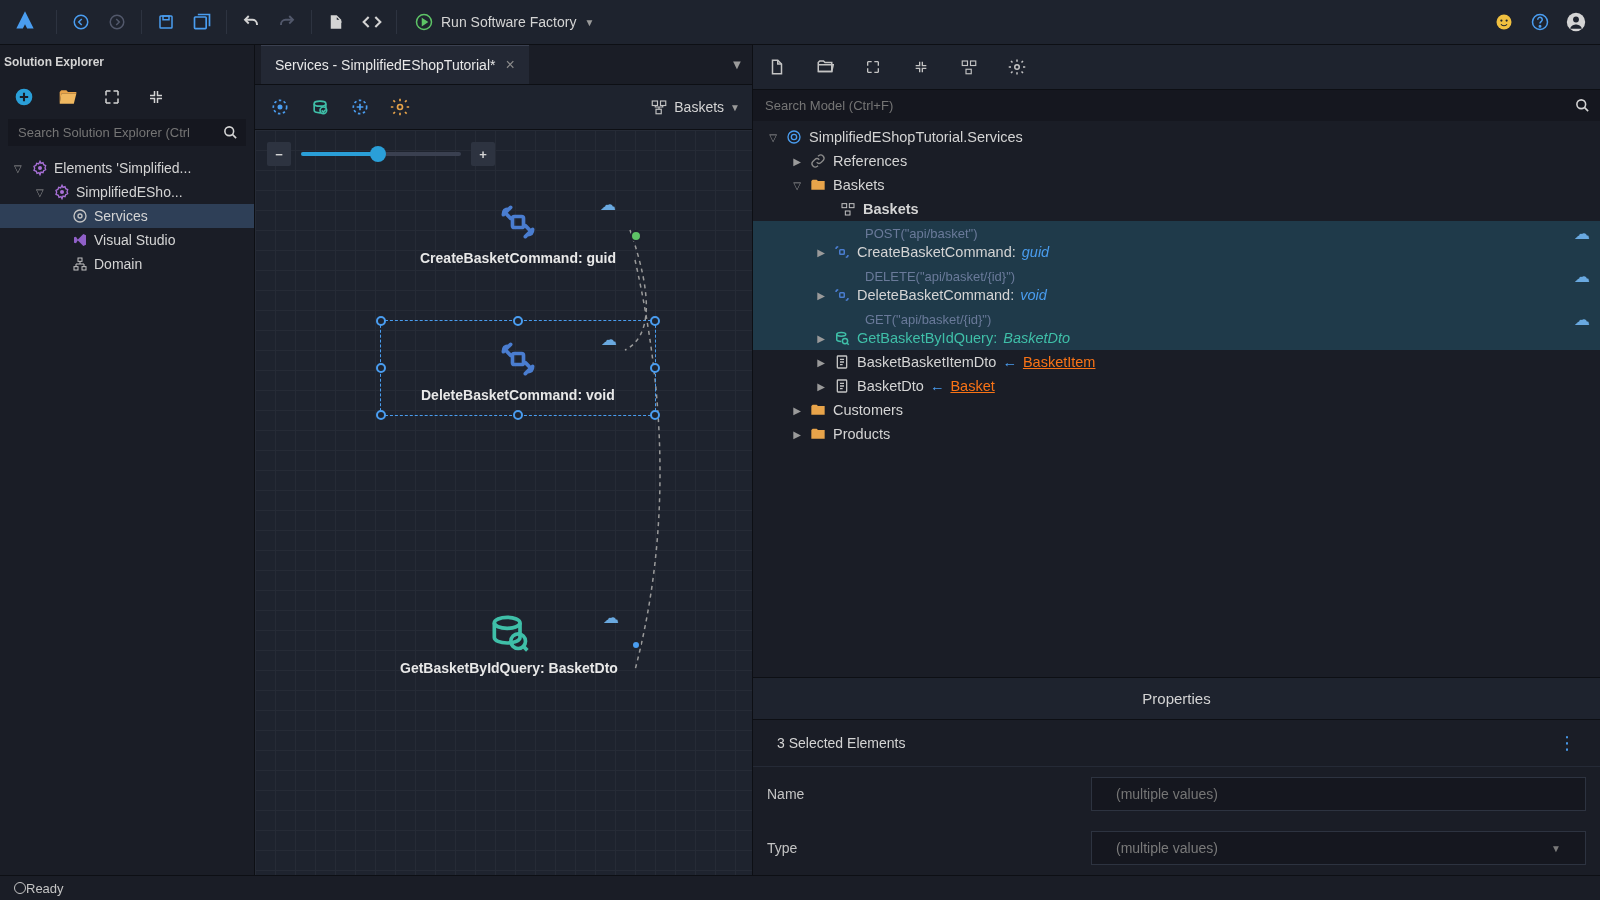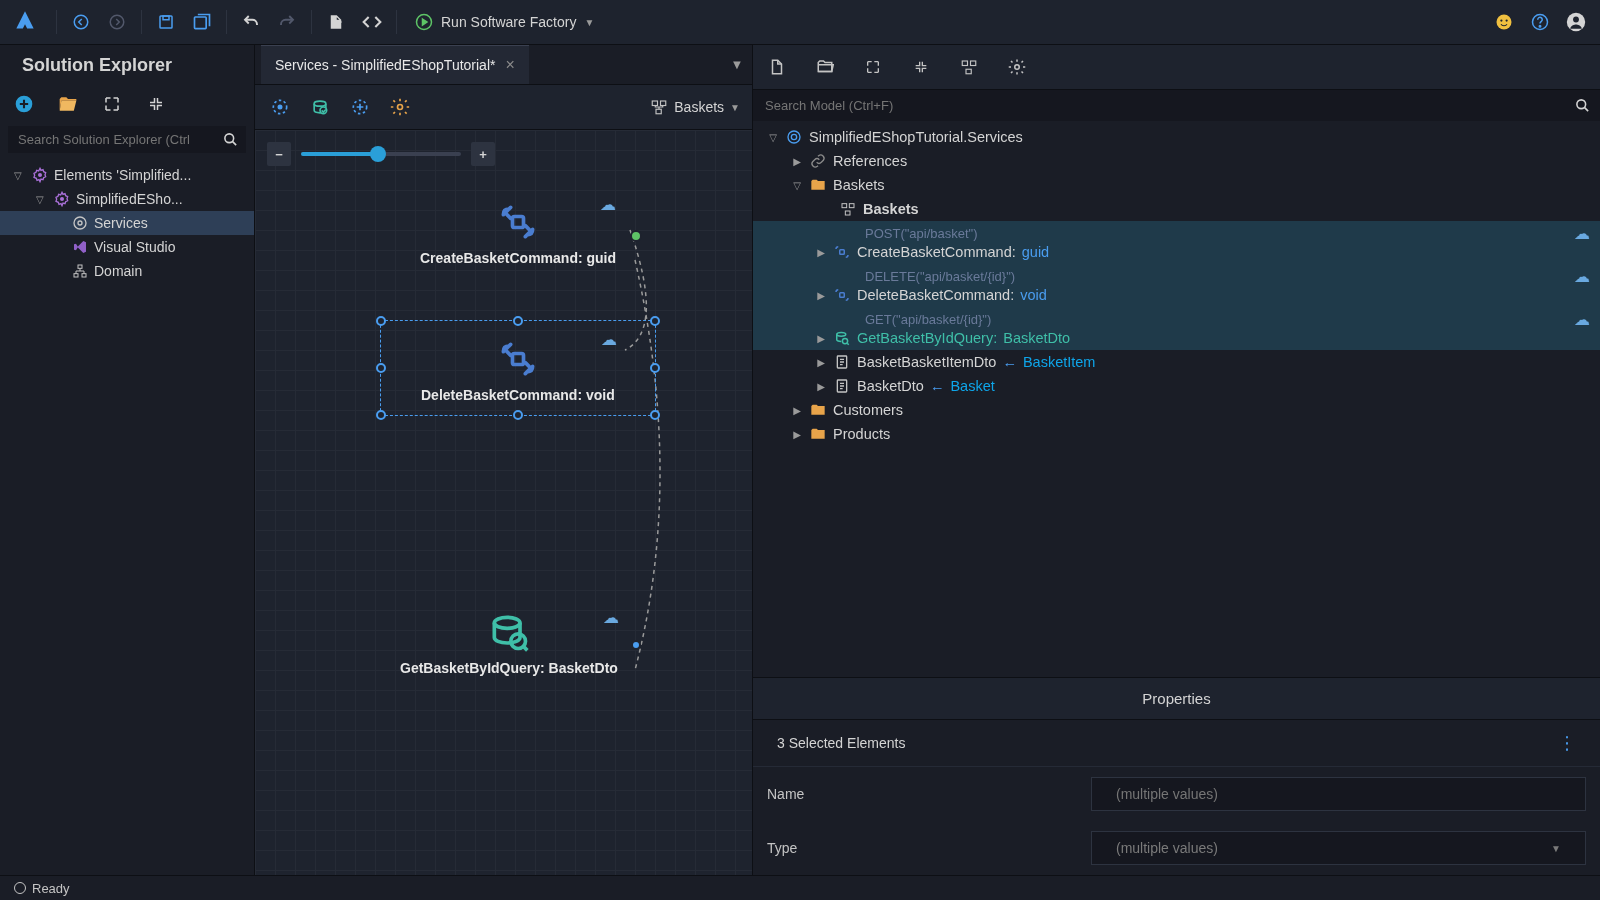--- a/index.html
+++ b/index.html
@@ -14,21 +14,21 @@
 .toolbar .sep { width:1px; height:24px; background:#2d3340; margin:0 4px; }
 .toolbar .run { display:flex; align-items:center; gap:8px; padding:0 10px; height:32px; cursor:pointer; color:#d4d4d4; font-size:14px; }
 .toolbar .run .play { color:#5ec466; }
 .toolbar .spacer { flex:1; }
 
 
 .main { display:flex; height:calc(100% - 45px - 25px); }
 
 
 .solx { width:255px; background:#1a1d26; border-right:1px solid #0d0f14; display:flex; flex-direction:column; }
-.solx .title { padding:10px 22px; font-weight:600; color:#d4d4d4; font-size:18px; }
+.solx .title { padding:10px 4px; font-weight:600; color:#d4d4d4; font-size:12px; }
 .solx .btnrow { display:flex; gap:24px; padding:8px 14px; }
 .solx .btnrow .ib { width:20px; height:20px; cursor:pointer; display:flex; align-items:center; justify-content:center; }
 .solx .search { display:flex; margin:4px 8px; }
 .solx .search input { flex:1; background:#15171f; border:none; color:#9a9a9a; padding:6px 10px; font-size:13px; outline:none; }
 .solx .search .sbtn { width:32px; background:#15171f; display:flex; align-items:center; justify-content:center; cursor:pointer; }
 .solx .tree { padding:6px 0; overflow:auto; }
 .solx .node { display:flex; align-items:center; gap:6px; padding:4px 10px; cursor:pointer; white-space:nowrap; font-size:14px; }
 .solx .node.sel { background:#2e3f57; }
 .solx .chev { width:12px; color:#9a9a9a; font-size:10px; }
 
@@ -74,40 +74,40 @@
 .right-bar .rb-btn { width:24px; height:24px; display:flex; align-items:center; justify-content:center; cursor:pointer; color:#c4c4c4; }
 .right .search { display:flex; margin:0; }
 .right .search input { flex:1; background:#15171f; border:none; color:#9a9a9a; padding:8px 12px; font-size:13px; outline:none; }
 .right .search .sbtn { width:36px; background:#15171f; display:flex; align-items:center; justify-content:center; cursor:pointer; }
 
 .model-tree { flex:1; overflow:auto; padding:4px 0; }
 .mrow { display:flex; align-items:center; gap:6px; padding:3px 10px; cursor:pointer; font-size:14.5px; }
 .mrow.hl { background:#1f3a4a; }
 .mrow .chev { width:12px; color:#9a9a9a; font-size:10px; text-align:center; }
 .mrow .mname { color:#d4d4d4; }
-.mrow .mtype { color:#4a9df0; }
+.mrow .mtype { color:#4a9df0;font-style:italic; }
 .mrow .mtype.teal { color:#3fbfa8; }
 .mrow .route { color:#6a7a9a; font-size:13px; font-style:normal; }
-.mrow .link { color:#0ea5e9; }
+.mrow .link { color:#f97316;text-decoration:underline; }
 .mrow .arrow { color:#4a9df0; }
 .mrow .api-badge { margin-left:auto; color:#6aa9e0; font-size:16px; }
 .mic { width:18px; height:18px; display:inline-flex; align-items:center; justify-content:center; }
 
 
 .props { border-top:1px solid #0d0f14; background:#1a1d26; }
 .props .ptitle { text-align:center; padding:12px; font-size:15px; color:#d4d4d4; background:#1e232e; border-bottom:1px solid #0d0f14; }
 .props .psub { display:flex; align-items:center; padding:12px 24px; font-size:14px; border-bottom:1px solid #252a36; }
 .props .psub .dots { margin-left:auto; color:#4a9df0; cursor:pointer; font-size:18px; }
 .props .prow { display:flex; align-items:center; padding:10px 14px; gap:14px; }
 .props .prow .plabel { width:310px; color:#c4c4c4; font-size:14px; }
 .props .prow input, .props .prow .sel { flex:1; background:#15171f; border:1px solid #2d3340; color:#7a7a7a; padding:8px 24px; font-size:14px; outline:none; }
 .props .prow .sel { display:flex; align-items:center; justify-content:space-between; cursor:pointer; }
 
 
-.status { height:25px; background:#1a1d26; border-top:1px solid #0d0f14; display:flex; align-items:center; padding:0 14px; font-size:13px; color:#c4c4c4; gap:6px; }
+.status { height:25px; background:#1a1d26; border-top:1px solid #0d0f14; display:flex; align-items:center; padding:0 14px; font-size:13px; color:#c4c4c4; gap:0; }
 .status .cir { width:12px; height:12px; border:1.5px solid #c4c4c4; border-radius:50%; }
 
 svg { display:block; }
 </style>
 </head>
 <body>
 
 <div class="toolbar">
   <div class="logo">
     <svg width="26" height="26" viewBox="0 0 24 24">

